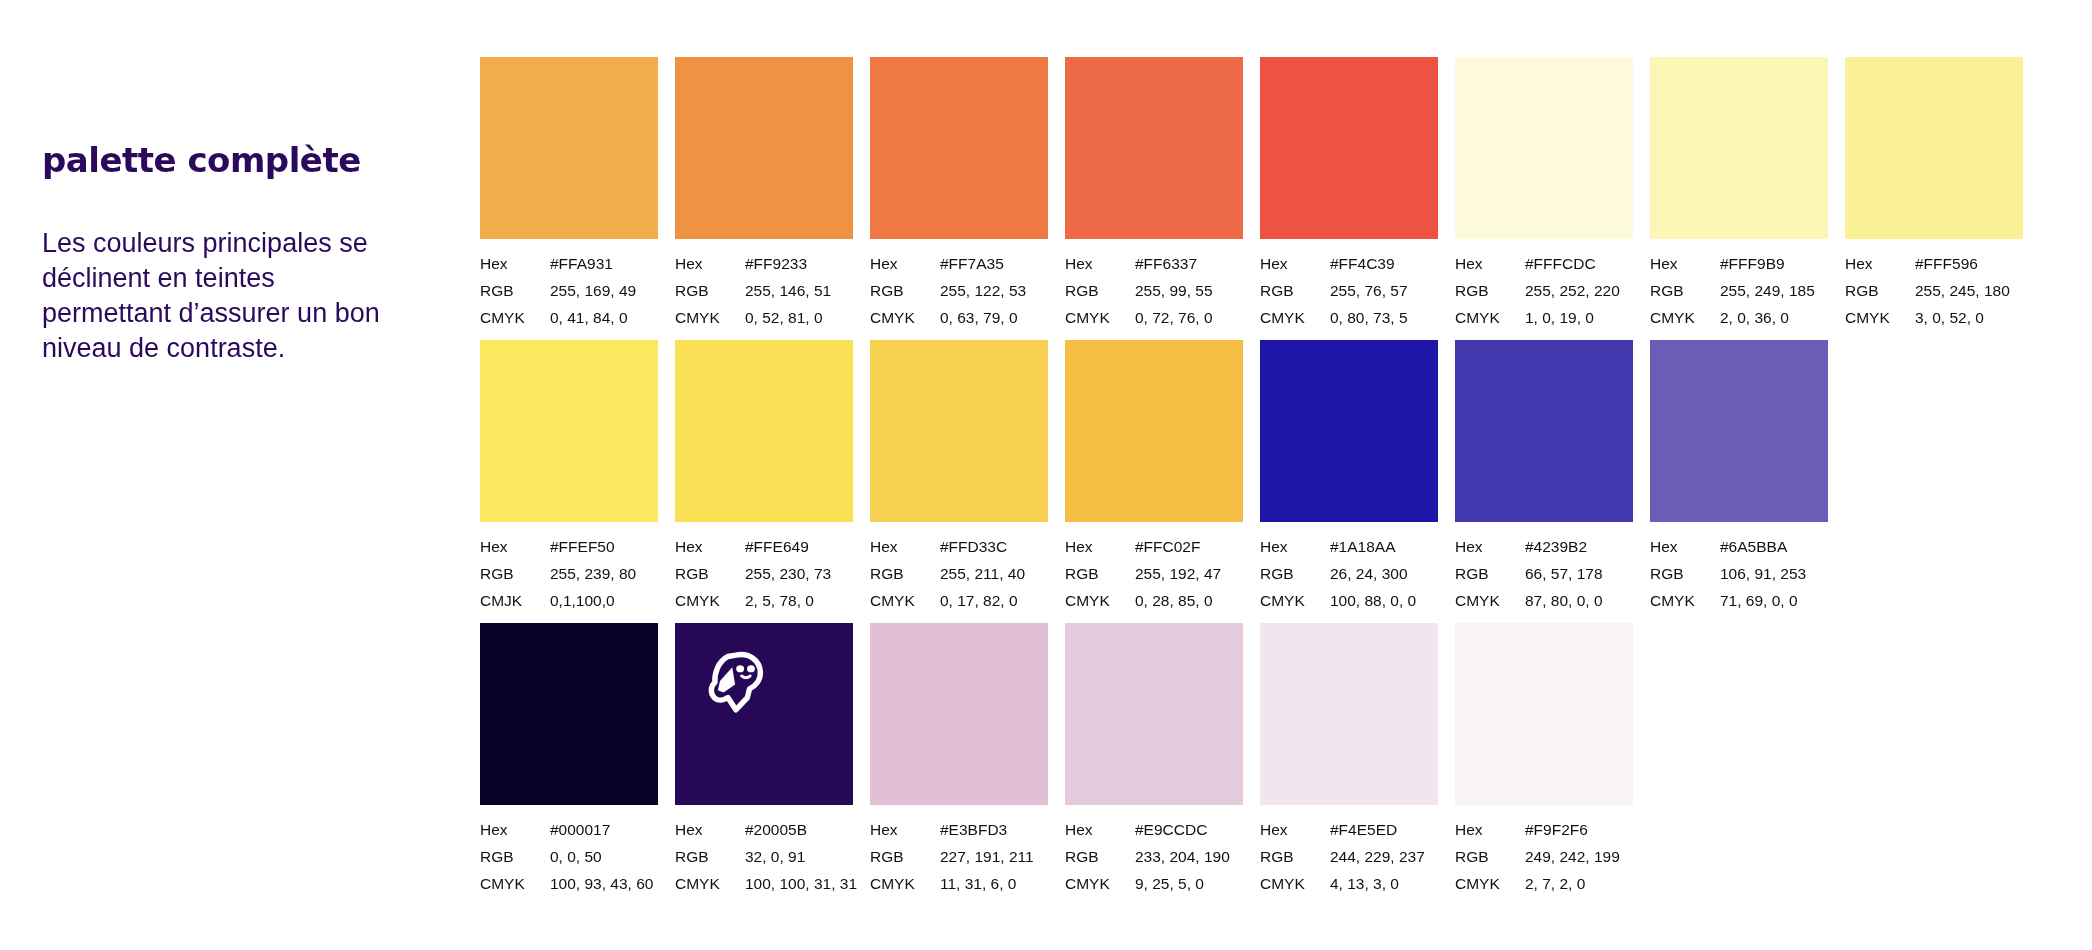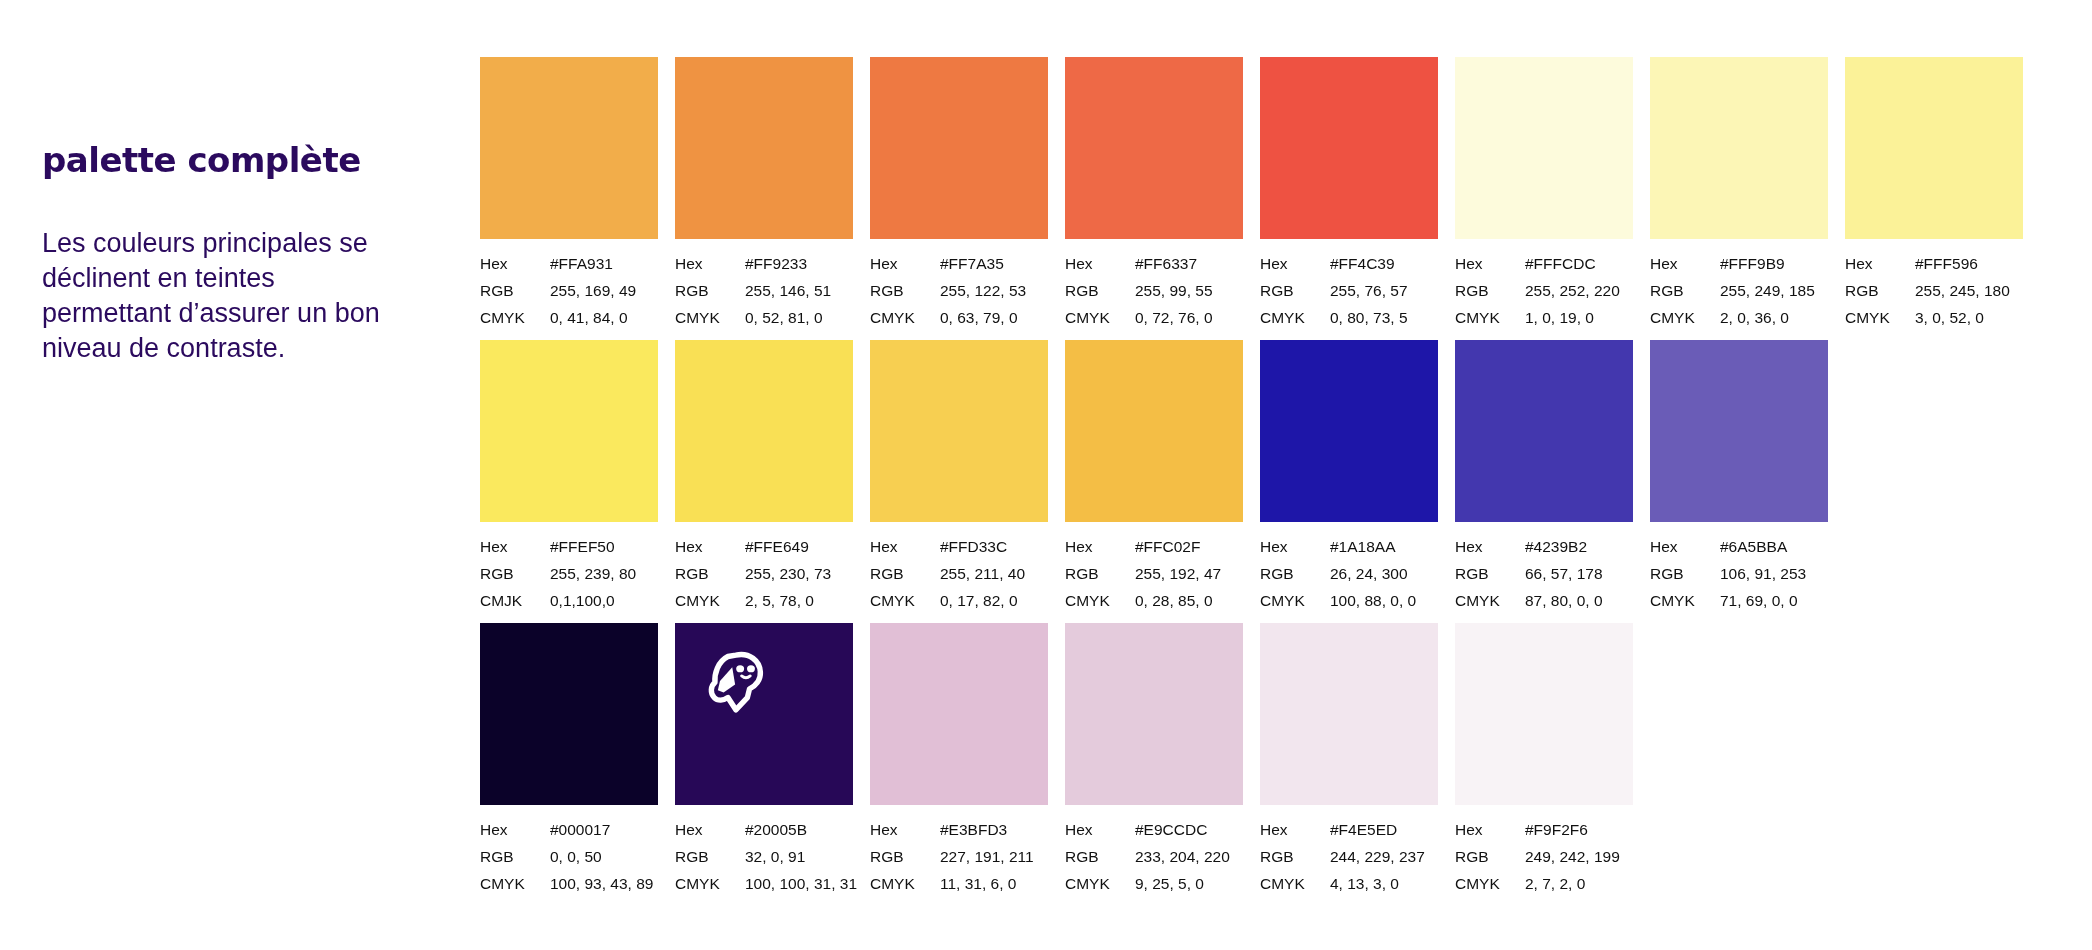--- a/index.html
+++ b/index.html
@@ -363,21 +363,21 @@
             <div class="meta-line">
               <span class="meta-key">Hex</span>
               <span class="meta-val">#000017</span>
             </div>
             <div class="meta-line">
               <span class="meta-key">RGB</span>
               <span class="meta-val">0, 0, 50</span>
             </div>
             <div class="meta-line">
               <span class="meta-key">CMYK</span>
-              <span class="meta-val">100, 93, 43, 89</span>
+              <span class="meta-val">100, 93, 43, 60</span>
             </div>
           </div>
         </div>
         <div class="cell">
           <div class="chip chip-logo" style="background: rgb(39, 8, 87);">
             <svg viewBox="0 0 100 100">
               <path fill="none" stroke="#FFFFFF" stroke-width="7.5" stroke-linejoin="round" stroke-linecap="round" d="M47 14 C66 10 80 22 81 37 C82 49 74 57 66 61 L63 73 L47 90 L36 73 C30 77 22 78 17 73 C11 67 12 57 18 52 C17 40 22 23 36 16 Z"></path>
               <path fill="#FFFFFF" d="M42 31 L46 55 L30 66 L22 63 L25 50 Z"></path>
               <ellipse cx="53" cy="33" rx="5.5" ry="5" fill="#FFFFFF"></ellipse>
               <ellipse cx="68" cy="33" rx="5.5" ry="5" fill="#FFFFFF"></ellipse>
@@ -418,21 +418,21 @@
         </div>
         <div class="cell">
           <div class="chip" style="background: rgb(228, 203, 220);"></div>
           <div class="meta">
             <div class="meta-line">
               <span class="meta-key">Hex</span>
               <span class="meta-val">#E9CCDC</span>
             </div>
             <div class="meta-line">
               <span class="meta-key">RGB</span>
-              <span class="meta-val">233, 204, 220</span>
+              <span class="meta-val">233, 204, 190</span>
             </div>
             <div class="meta-line">
               <span class="meta-key">CMYK</span>
               <span class="meta-val">9, 25, 5, 0</span>
             </div>
           </div>
         </div>
         <div class="cell">
           <div class="chip" style="background: rgb(242, 230, 238);"></div>
           <div class="meta">

